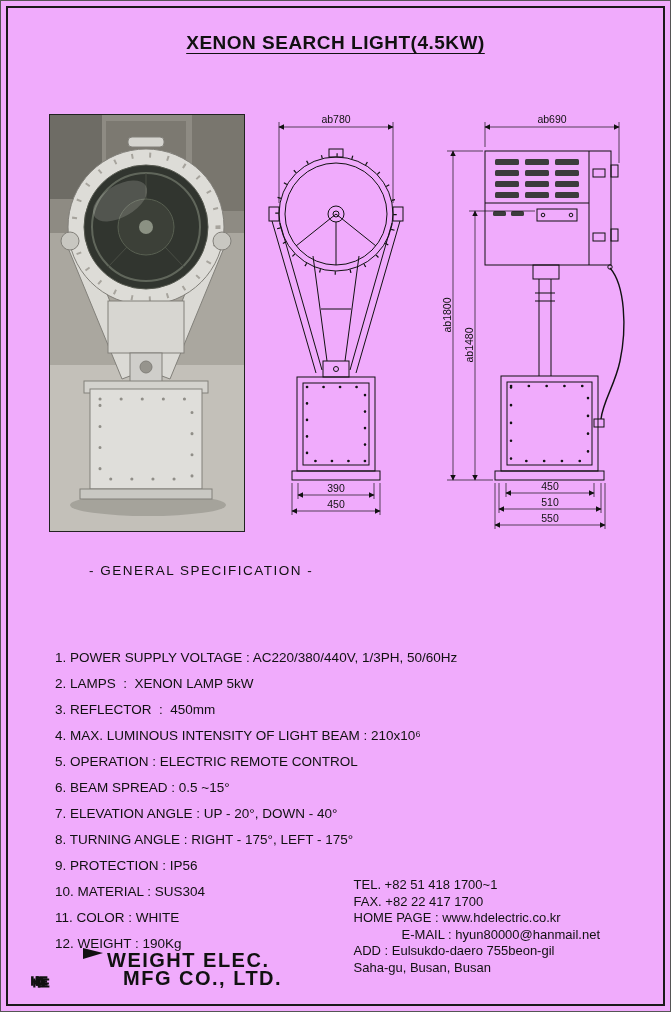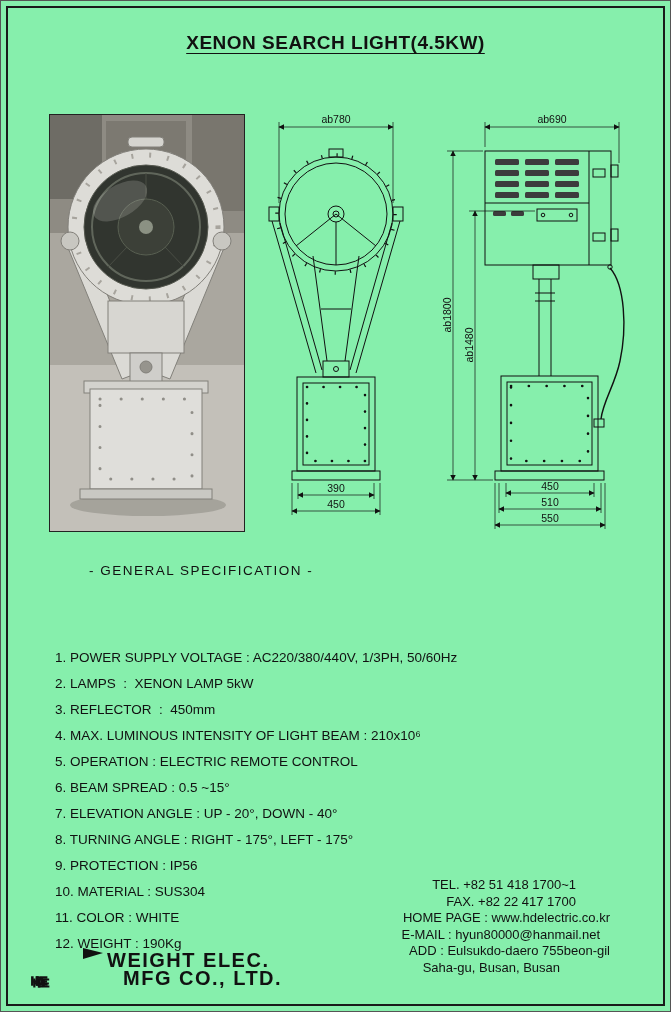--- a/index.html
+++ b/index.html
@@ -1,17 +1,17 @@
 <!DOCTYPE html>
 <html><head>
 <meta charset="utf-8">
 <style>
   html,body { margin:0; padding:0; background:#ffffff; }
   .page {
-    position:relative; width:671px; height:1012px; background:#86efac;
+    position:relative; width:671px; height:1012px; background:#f0abfc;
     font-family:"Liberation Sans", sans-serif; color:#111;
     border:1px solid #555; box-sizing:border-box; overflow:hidden;
   }
   .frame { position:absolute; inset:5px; border:2px solid #1a1a1a; pointer-events:none; }
   .title {
     position:absolute; top:31px; left:0; right:0; text-align:center;
     font-size:19px; font-weight:bold; letter-spacing:0.5px;
   }
   .title span { text-decoration:underline; text-underline-offset:4px; }
   .photo {
@@ -21,21 +21,21 @@
   .photo svg { display:block; }
   .front-view { position:absolute; left:258px; top:112px; width:160px; height:420px; }
   .side-view  { position:absolute; left:430px; top:112px; width:200px; height:420px; }
   svg text { font:10.5px "Liberation Sans", sans-serif; fill:#111; }
   .spec-heading {
     position:absolute; left:88px; top:562px; font-size:13.5px; letter-spacing:1.5px;
   }
   .specs { position:absolute; left:54px; top:644px; font-size:13.5px; }
   .spec-item { height:26px; line-height:26px; white-space:pre; }
   .contact {
-    position:absolute; right:60px; top:876px; text-align:right;
+    position:absolute; right:60px; top:876px; text-align:left;
     font-size:13px; line-height:16.5px;
   }
   .pad34 { padding-right:34px; }
   .pad10 { padding-right:10px;margin-left:48px; }
   .pad50 { padding-right:50px; }
   .brand { position:absolute; left:26px; top:946px; display:flex; align-items:flex-start; }
   .brand-logo { width:78px; height:46px; }
   .brand-text { margin-left:2px; margin-top:4px; font-weight:bold; font-size:20px; line-height:18px; letter-spacing:1.5px; }
   .brand-text .line2 { padding-left:16px;text-align:right; }
 </style>

